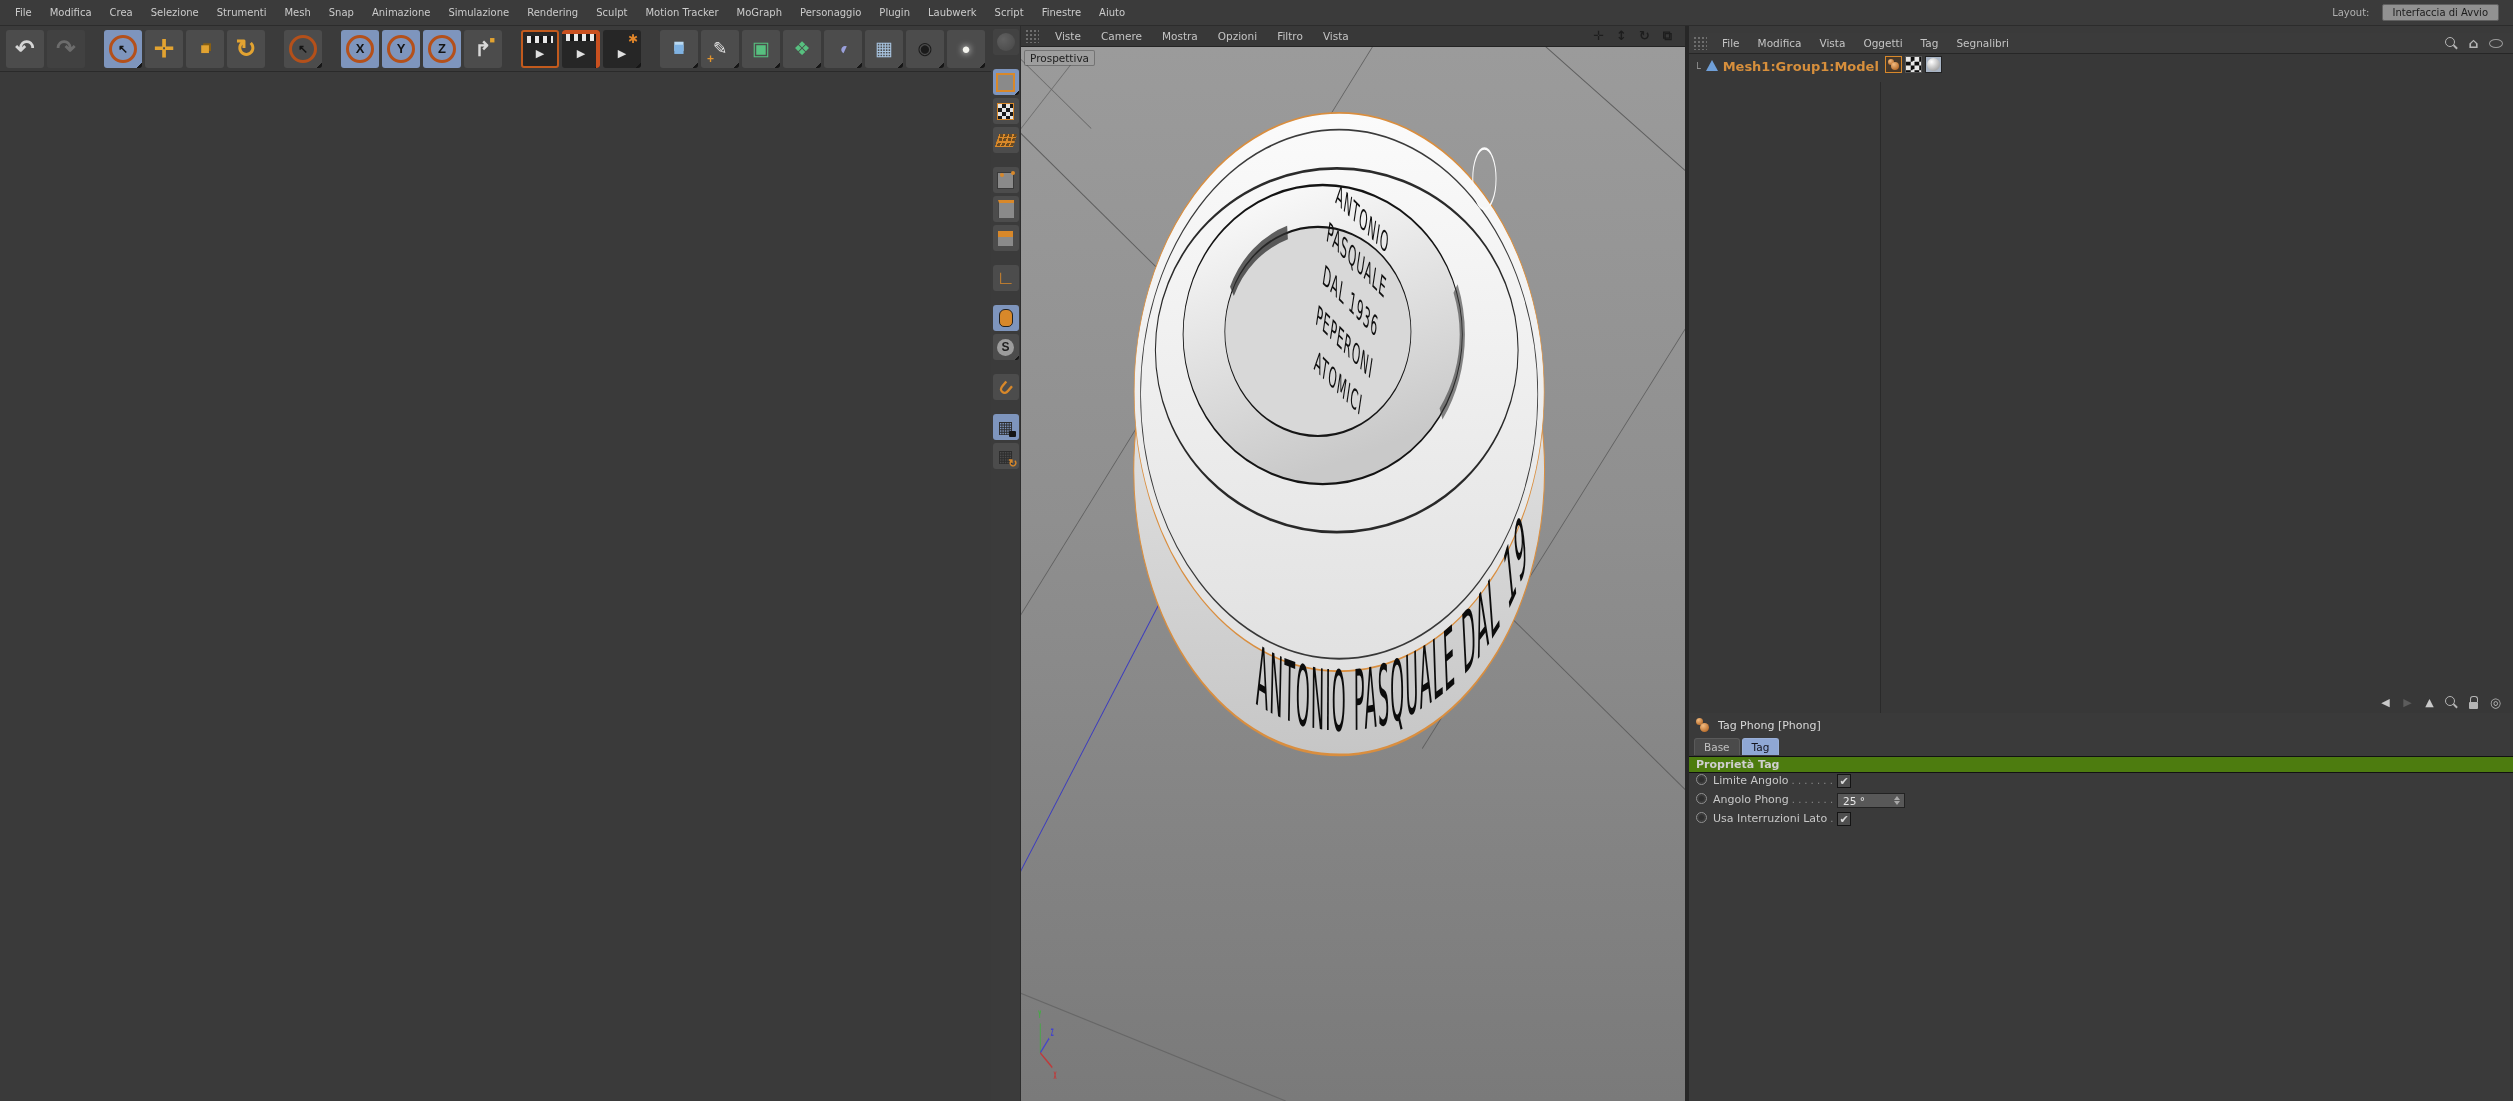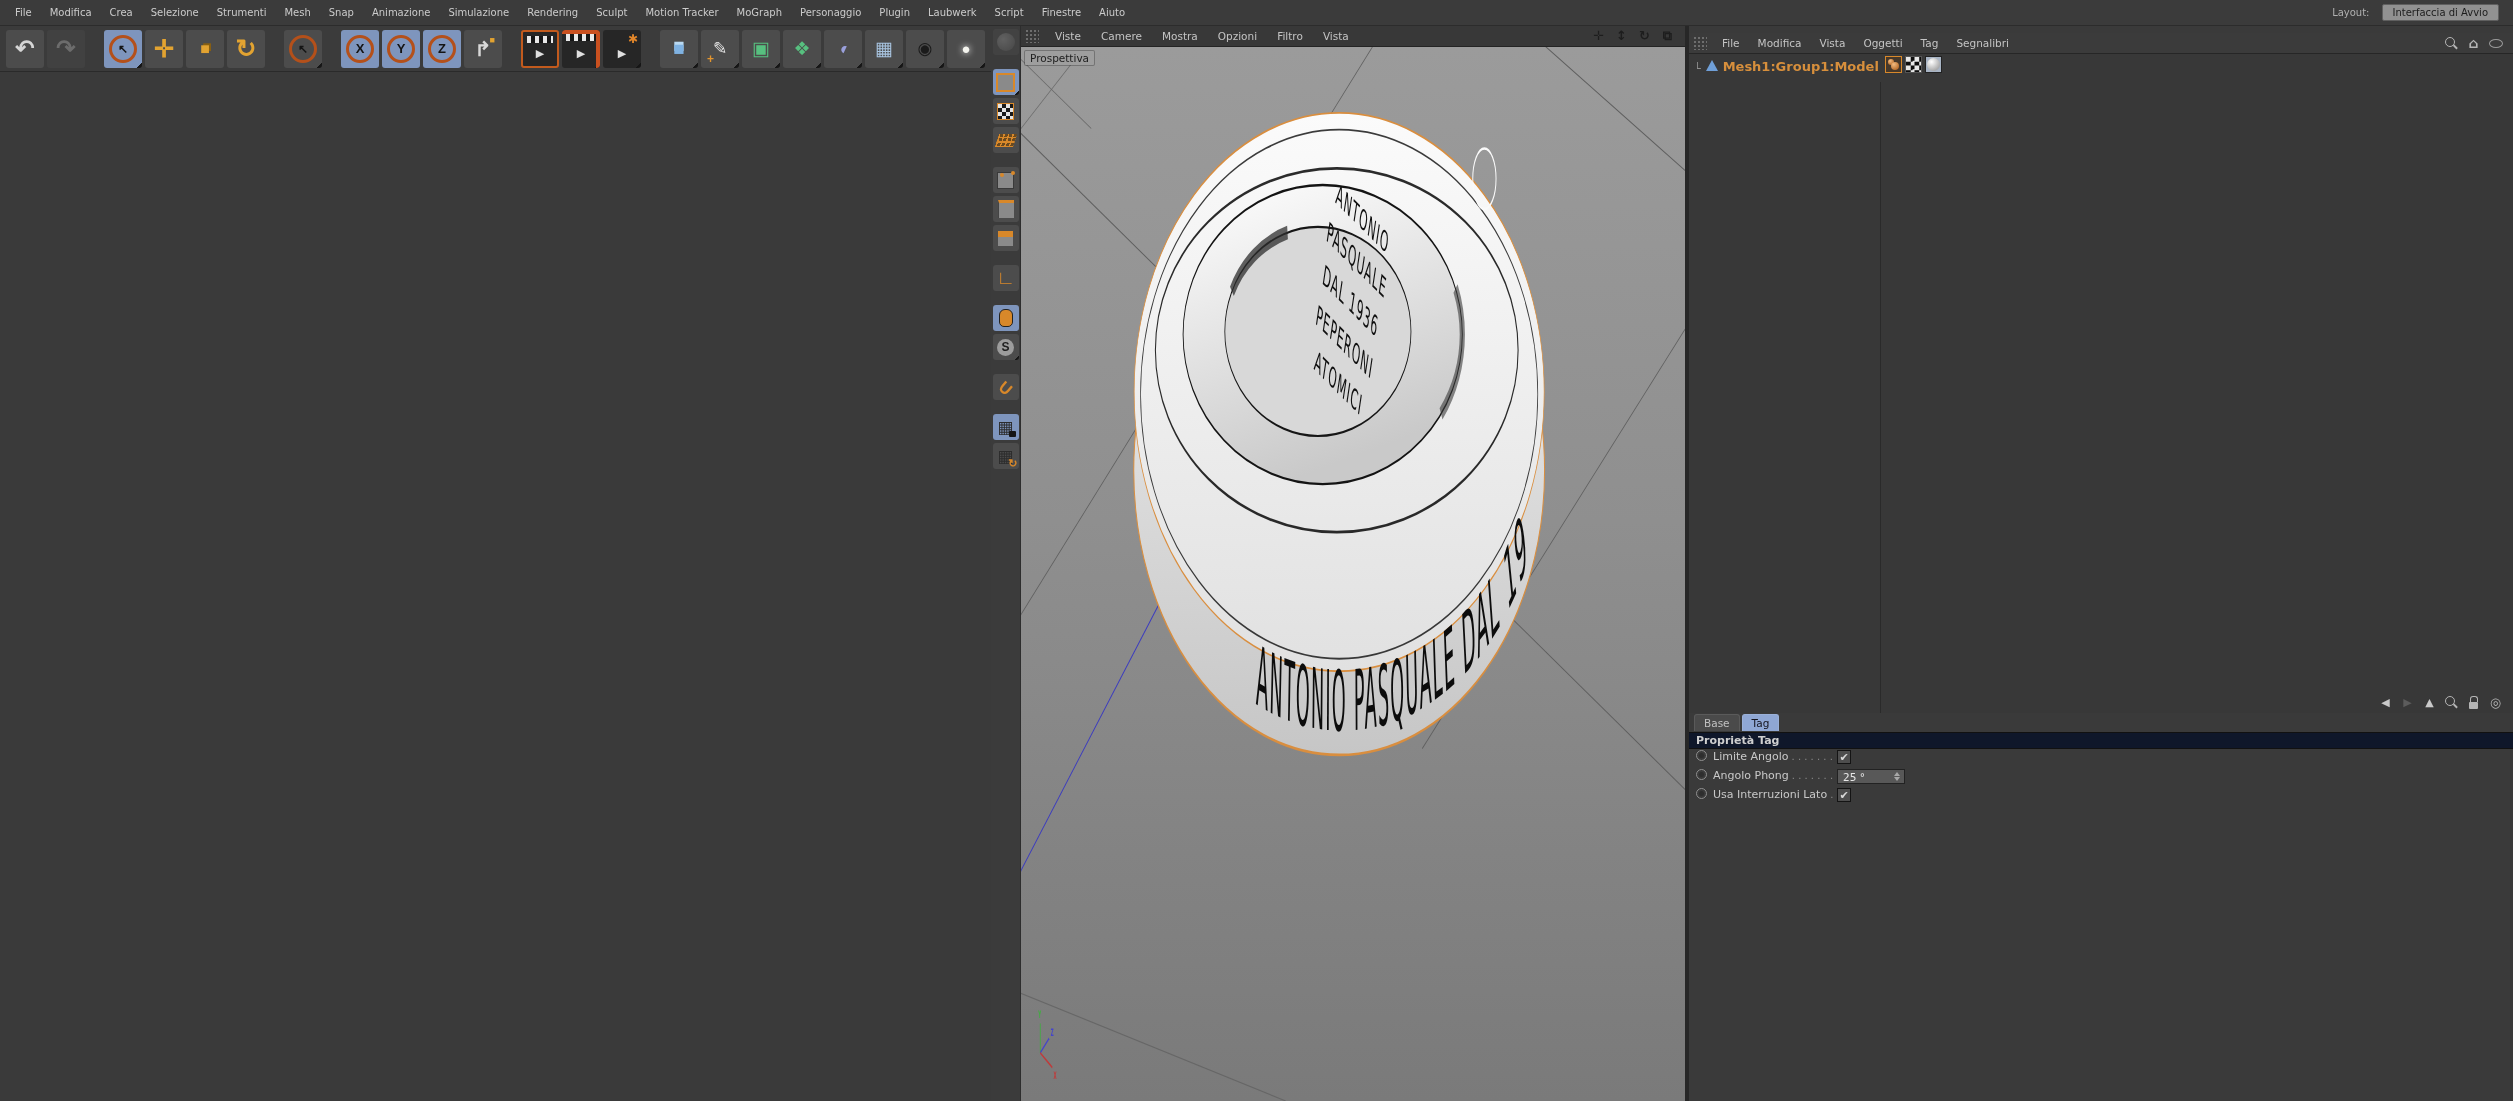--- a/index.html
+++ b/index.html
@@ -193,21 +193,21 @@
     color:#d9d9d9; font-size:11px; }
   .phong-balls { width:16px; height:16px; position:relative; }
   .phong-balls::before { content:""; position:absolute; left:1px; top:1px; width:7px; height:7px;
     border-radius:50%; background:radial-gradient(circle at 35% 30%,#f2bb80,#a85612); }
   .phong-balls::after { content:""; position:absolute; right:2px; bottom:1px; width:9px; height:9px;
     border-radius:50%; background:radial-gradient(circle at 35% 30%,#f2bb80,#a85612); }
   .am-tabs { display:flex; gap:2px; padding-left:5px; height:18px; align-items:flex-end; }
   .tab { font-size:10.5px; padding:2px 9px 2px; border-radius:3px 3px 0 0; background:#4a4a4a;
     color:#c0c0c0; border:1px solid #5a5a5a; border-bottom:none; }
   .tab[data-active="true"] { background:#8fa7d4; color:#14141e; border-color:#9ab0d8; }
-  .am-section { height:17px; background:#0f172a; border-top:1px solid #111;
+  .am-section { height:17px; background:#4d7c0f; border-top:1px solid #111;
     border-bottom:1px solid #111; color:#cfcfcf; font-size:11px; font-weight:bold;
     display:flex; align-items:center; padding-left:7px; margin-top:1px; }
   .amrow { display:flex; align-items:flex-start; height:18px; padding-left:7px; margin-top:1px; }
   .bullet { width:11px; height:11px; border:1.5px solid #8f8f8f; border-radius:50%;
     position:relative; margin-right:6px; flex:none; }
   .bullet::before { content:""; position:absolute; inset:2px; border-radius:50%; background:#2e2e2e; }
   .lbl { display:flex; align-items:baseline; width:124px; overflow:hidden; }
   .lbl .txt { color:#c8c8c8; font-size:11px; white-space:nowrap; }
   .lbl::after { content:". . . . . . . . . . . ."; color:#8a8a8a; font-size:10px;
     white-space:nowrap; overflow:hidden; flex:1; margin-left:3px; }
@@ -451,20 +451,24 @@
 
           <span class="hicon" data-icon="back-icon"></span>
               <span class="hicon" data-icon="forward-icon"></span>
               <span class="hicon" data-icon="up-icon"></span>
               <span class="hicon" data-icon="search-icon"></span>
               <span class="hicon" data-icon="lock-icon"></span>
               <span class="hicon" data-icon="target-icon"></span>
             </div>
         </div>
 
+        <div class="am-title">
+          <span class="phong-balls"></span>
+          <span>Tag Phong [Phong]</span>
+        </div>
 
         <div class="am-tabs">
 
         <span class="tab">Base</span>
             <span class="tab" data-active="true">Tag</span>
           </div>
 
         <div class="am-section">Proprietà Tag</div>
 
         <div class="amrow">

